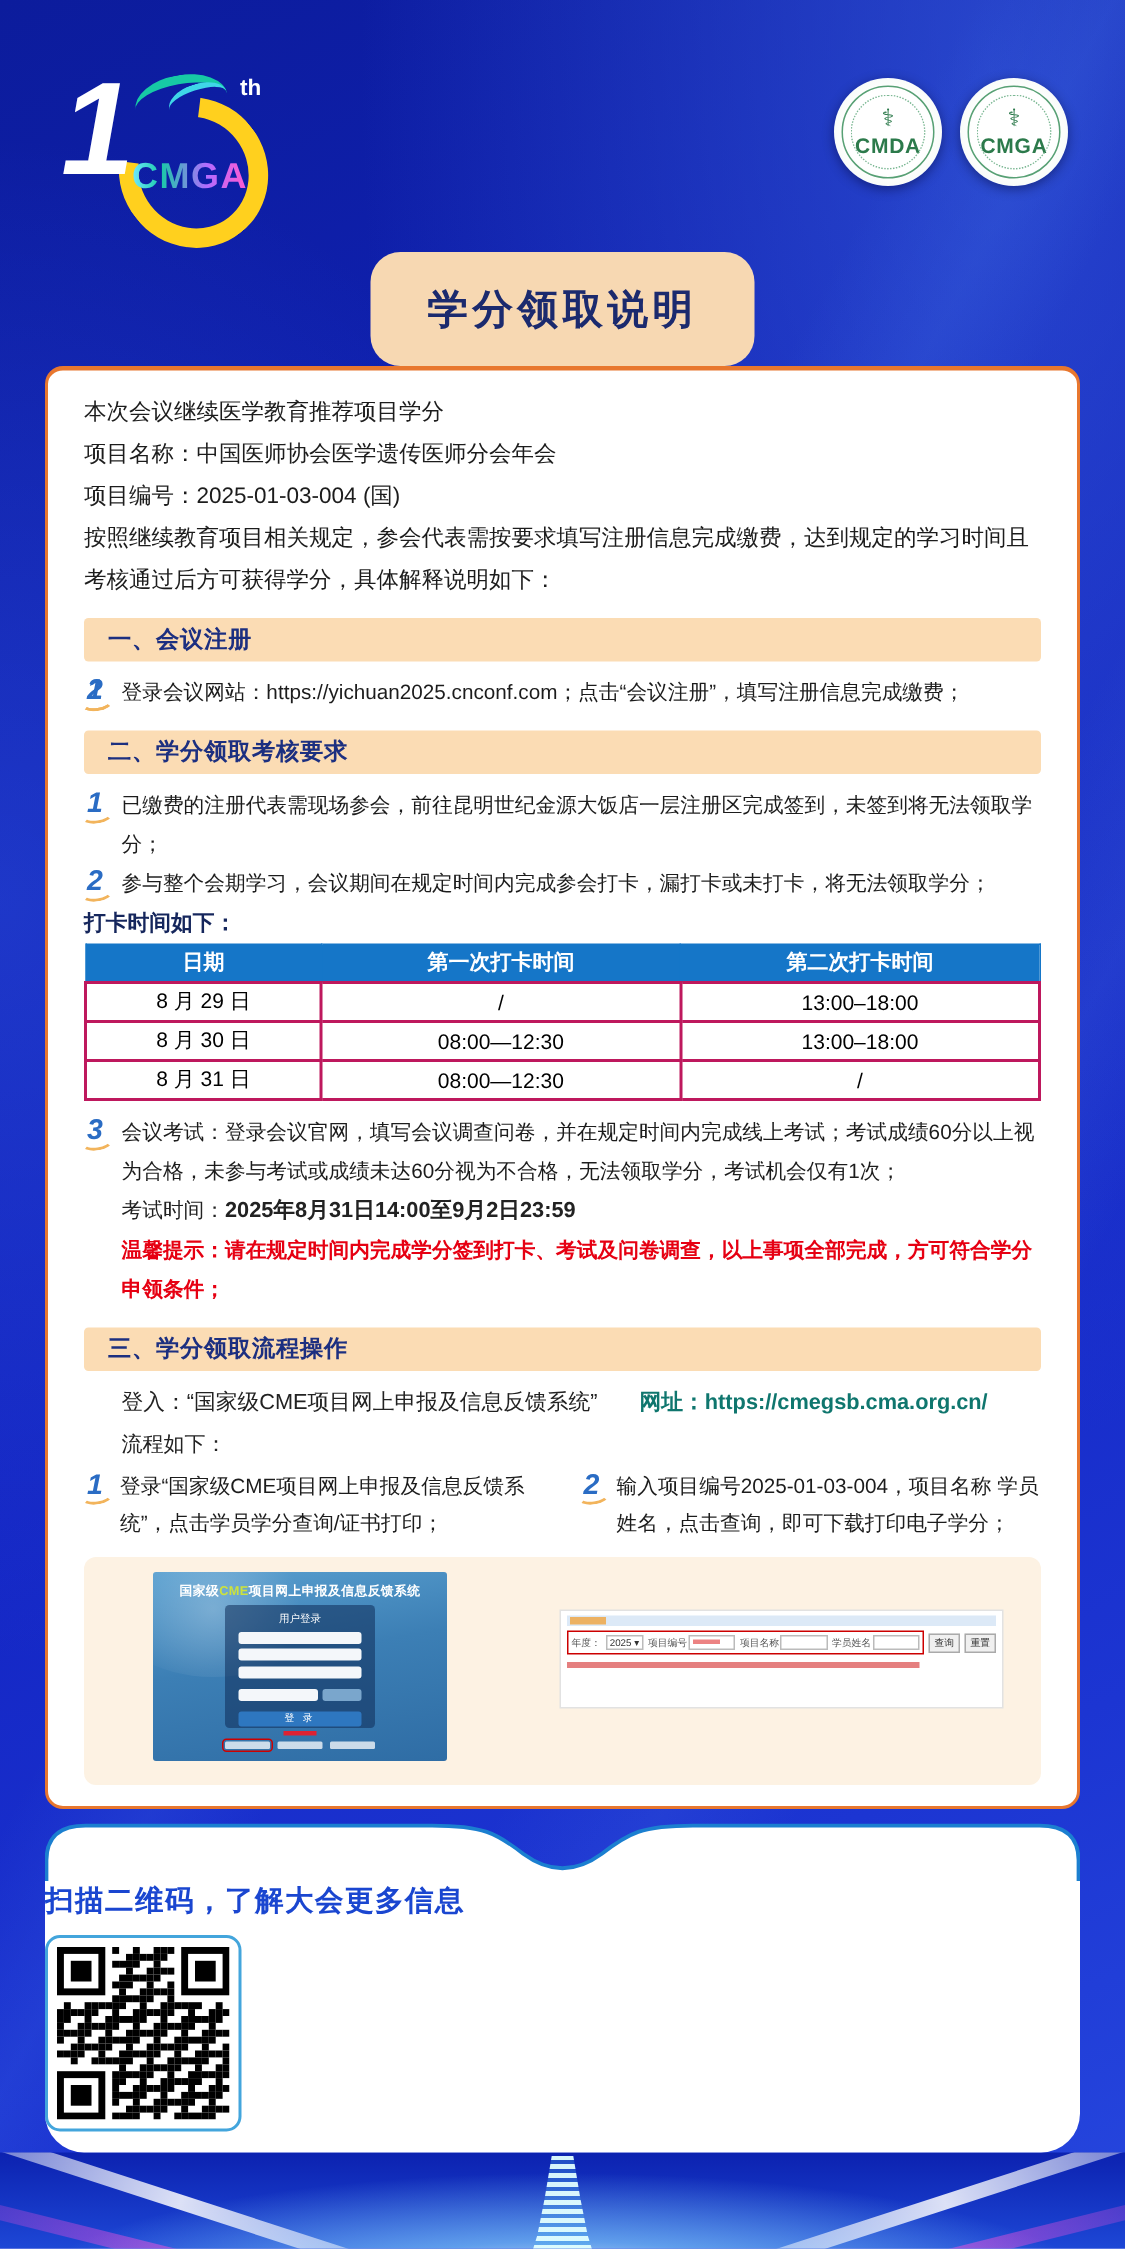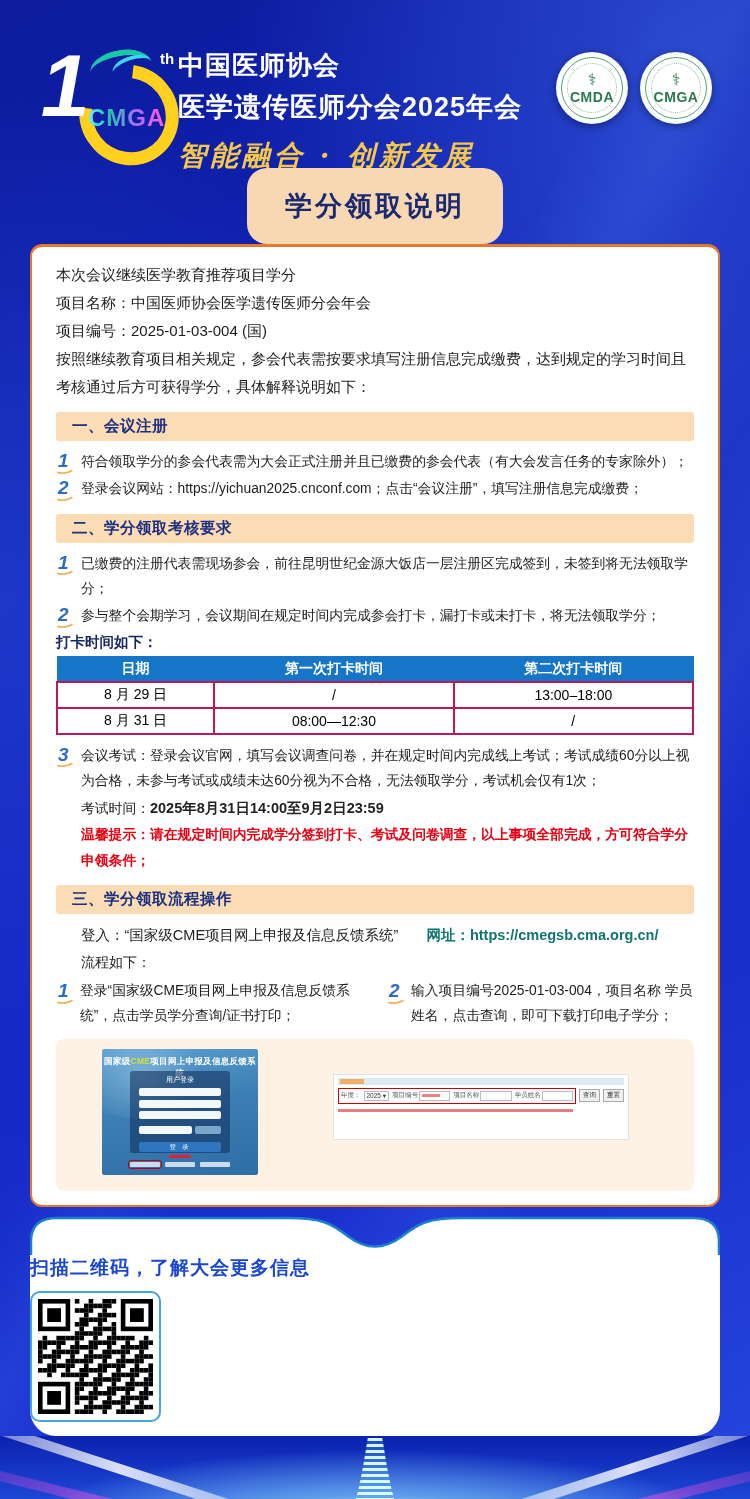--- a/index.html
+++ b/index.html
@@ -64,21 +64,21 @@
   .red{color:#e60012;font-weight:800;font-size:13.8px;line-height:1.86;padding-left:25px}
   .login-row{display:flex;font-size:14.5px;line-height:1.86;padding-left:25px;margin-top:2px}
   .login-row .url{margin-left:28px;font-weight:700;color:#0f766e}
   .flow-label{font-size:14px;line-height:1.86;padding-left:25px}
   .steps{display:flex;gap:24px;margin-top:4px}
   .step{flex:1;position:relative;padding-left:24px;font-size:13.8px;line-height:1.8;color:#1c1c1c}
 
   
   .shots{background:#fdf2e3;border-radius:8px;margin-top:10px;padding:10px 12px;height:132px;
     display:flex;align-items:flex-start}
-  .shot-login{width:156px;height:126px;margin-left:34px;border-radius:2px;position:relative;overflow:hidden;
+  .shot-login{width:196px;height:126px;margin-left:34px;border-radius:2px;position:relative;overflow:hidden;
     background:linear-gradient(170deg,#5aa0d0 0%,#3c7fb5 45%,#2f6da5 100%)}
   .shot-login::before{content:"";position:absolute;left:-30px;top:-20px;width:140px;height:90px;border-radius:50%;
     background:radial-gradient(circle,rgba(255,255,255,.25),transparent 70%)}
   .sl-title{position:relative;color:#fff;text-align:center;font-size:8.5px;font-weight:700;margin-top:7px;letter-spacing:.3px}
   .sl-title .cme{color:#cdE23c;color:#cde23c}
   .sl-panel{position:absolute;left:50%;transform:translateX(-50%);top:22px;width:100px;height:82px;
     background:rgba(14,44,88,.55);border-radius:3px;padding:3px 9px;box-sizing:border-box}
   .sl-panel-title{color:#fff;text-align:center;font-size:7px;margin:1px 0 3px}
   .sl-input{height:8px;background:#f4f7fa;border-radius:2px;margin:3.5px 0}
   .sl-row{display:flex;gap:3px}
@@ -131,25 +131,20 @@
 
 <div class="header layer">
   <div class="logo">
     <div class="logo-zero"></div>
     <div class="logo-dna"></div>
     <div class="logo-dna2"></div>
     <div class="logo-one">1</div>
     <div class="logo-th">th</div>
     <div class="logo-cmga">CMGA</div>
   </div>
-  <div class="titles">
-    <div class="title-l1">中国医师协会</div>
-    <div class="title-l2">医学遗传医师分会2025年会</div>
-    <div class="slogan">智能融合 · 创新发展</div>
-  </div>
   <div class="seals">
     <div class="seal" title="CHINESE MEDICAL DOCTOR ASSOCIATION">
       <span class="seal-symbol">⚕</span>
       <span class="seal-abbr">CMDA</span>
     </div>
     <div class="seal" title="CHINESE MEDICAL GENETICISTS ASSOCIATION">
       <span class="seal-symbol">⚕</span>
       <span class="seal-abbr">CMGA</span>
     </div>
   </div>
@@ -160,21 +155,20 @@
   <div class="intro">
     <p>本次会议继续医学教育推荐项目学分</p>
     <p>项目名称：中国医师协会医学遗传医师分会年会</p>
     <p>项目编号：2025-01-03-004 (国)</p>
     <p>按照继续教育项目相关规定，参会代表需按要求填写注册信息完成缴费，达到规定的学习时间且考核通过后方可获得学分，具体解释说明如下：</p>
   </div>
 
   <div class="bar">一、会议注册</div>
   <div class="item">
     <span class="num">1</span>
-    <span>符合领取学分的参会代表需为大会正式注册并且已缴费的参会代表（有大会发言任务的专家除外）；</span>
   </div>
   <div class="item">
     <span class="num">2</span>
     <span>登录会议网站：https://yichuan2025.cnconf.com；点击“会议注册”，填写注册信息完成缴费；</span>
   </div>
 
   <div class="bar">二、学分领取考核要求</div>
   <div class="item">
     <span class="num">1</span>
     <span>已缴费的注册代表需现场参会，前往昆明世纪金源大饭店一层注册区完成签到，未签到将无法领取学分；</span>
@@ -190,20 +184,25 @@
       <tr>
         <th>日期</th>
         <th>第一次打卡时间</th>
         <th>第二次打卡时间</th>
       </tr>
     </thead>
     <tbody>
       <tr>
         <td>8 月 29 日</td>
         <td>/</td>
+        <td>13:00–18:00</td>
+      </tr>
+      <tr>
+        <td>8 月 30 日</td>
+        <td>08:00—12:30</td>
         <td>13:00–18:00</td>
       </tr>
       <tr>
         <td>8 月 31 日</td>
         <td>08:00—12:30</td>
         <td>/</td>
       </tr>
     </tbody>
   </table>
 

